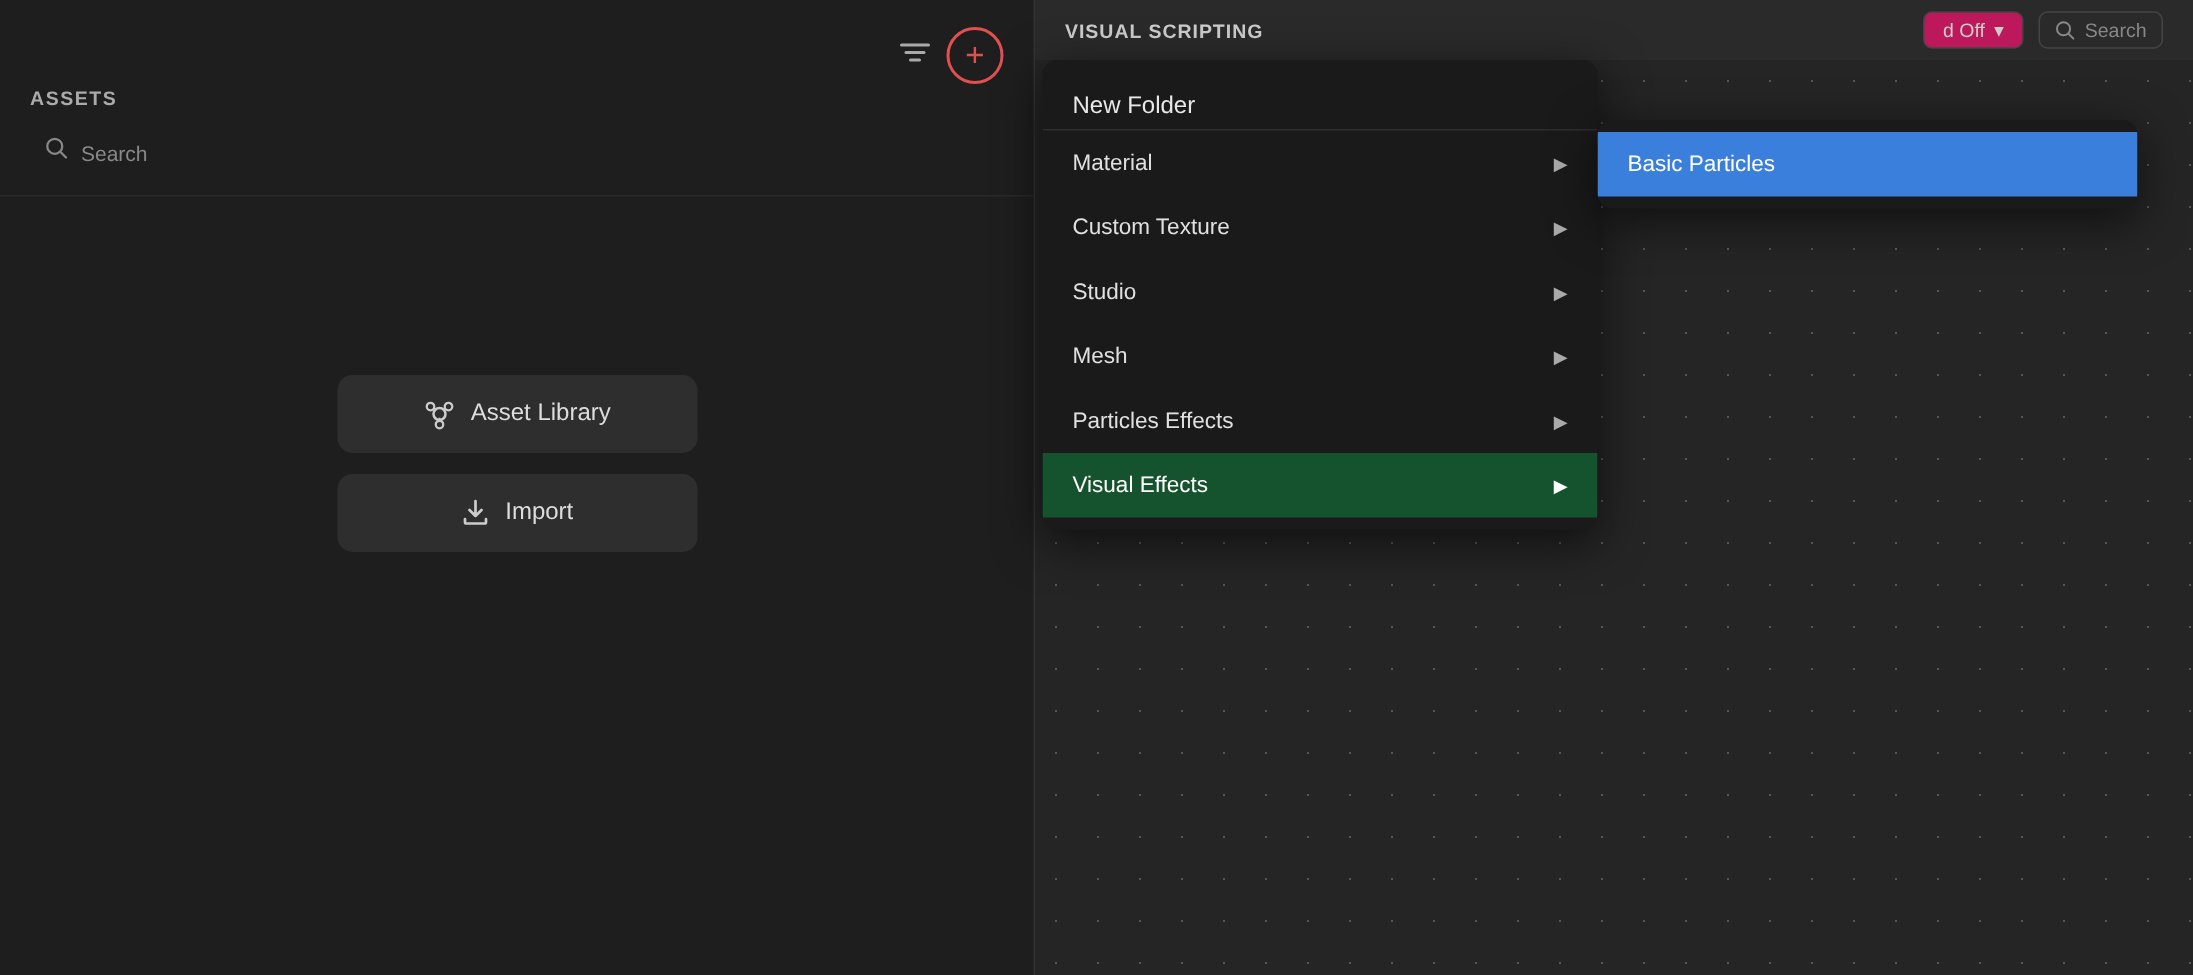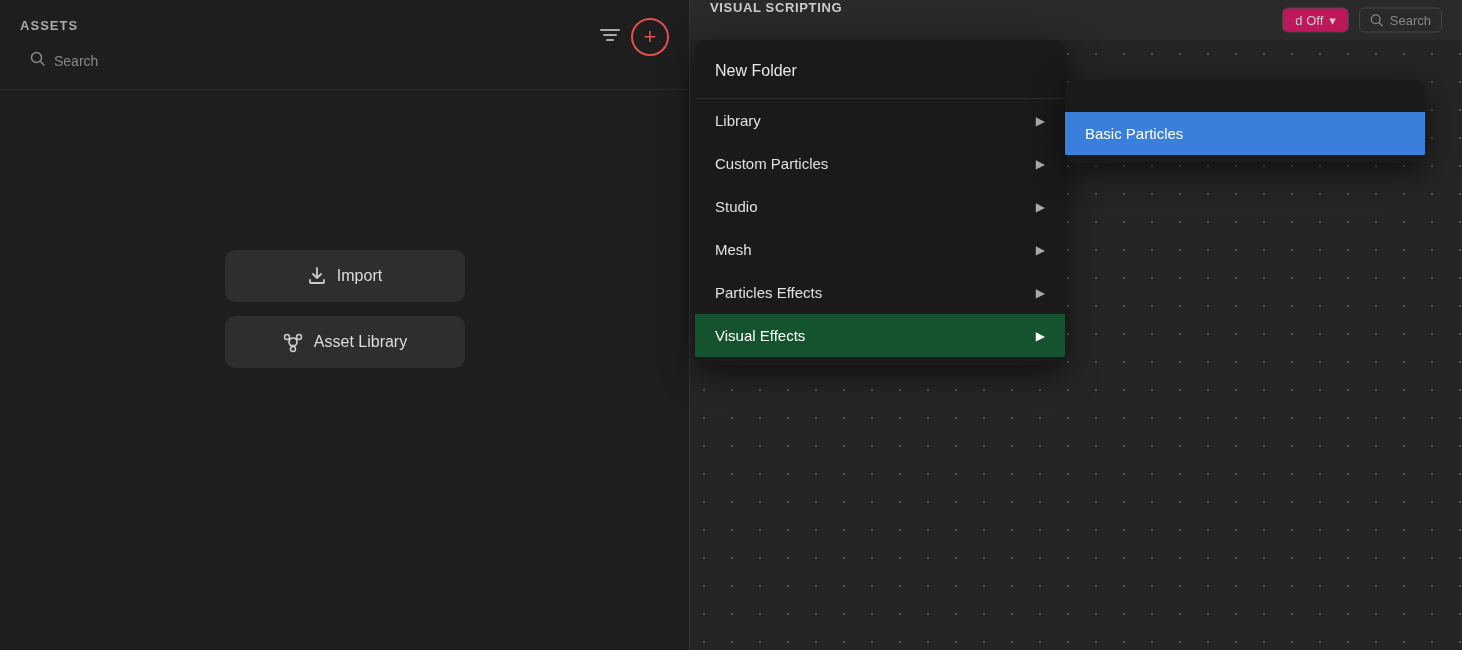--- a/index.html
+++ b/index.html
@@ -21,20 +21,21 @@
       top: 0;
       width: 690px;
       height: 650px;
       background: #1e1e1e;
       border-right: 1px solid #333;
     }
 
     .assets-header {
       padding: 18px 20px 12px 20px;
       border-bottom: 1px solid #2a2a2a;
+      margin-top: 40px;
     }
 
     .assets-title {
       font-size: 13px;
       font-weight: 700;
       color: #aaa;
       letter-spacing: 0.08em;
       text-transform: uppercase;
       margin-bottom: 12px;
     }
@@ -126,21 +127,21 @@
 
     
     .right-topbar {
       position: absolute;
       top: 0;
       left: 0;
       right: 0;
       height: 40px;
       background: #2a2a2a;
       display: flex;
-      align-items: flex-start;
+      align-items: center;
       padding: 0 20px;
       gap: 16px;
     }
 
     .visual-scripting-label {
       font-size: 13px;
       font-weight: 600;
       color: #ccc;
       letter-spacing: 0.05em;
       text-transform: uppercase;
@@ -216,21 +217,21 @@
       color: #e0e0e0;
     }
 
     .menu-item.active {
       background: #14532d;
       color: #fff;
     }
 
     .menu-item.new-folder {
       font-size: 16px;
-      padding: 14px 20px 18px 20px;
+      padding: 14px 20px 6px 20px;
       border-bottom: 1px solid #2e2e2e;
       color: #e8e8e8;
     }
 
     .menu-chevron {
       color: #aaa;
       font-size: 12px;
     }
 
     .menu-item.active .menu-chevron {
@@ -251,21 +252,20 @@
       padding: 8px 0;
     }
 
     .submenu-item {
       display: flex;
       align-items: flex-end;
       padding: 13px 20px;
       cursor: pointer;
       font-size: 15px;
       color: #e0e0e0;
-      margin-top: 24px;
     }
 
     .submenu-item.highlighted {
       background: #3a7fdc;
       color: #fff;
     }
 
     
     .dropdown-menu {
       
@@ -295,38 +295,38 @@
         <line x1="2" y1="4" x2="20" y2="4" stroke="#aaa" stroke-width="2" stroke-linecap="round"></line>
         <line x1="5" y1="9" x2="17" y2="9" stroke="#aaa" stroke-width="2" stroke-linecap="round"></line>
         <line x1="8" y1="14" x2="14" y2="14" stroke="#aaa" stroke-width="2" stroke-linecap="round"></line>
       </svg>
     </span>
     <div class="add-button">+</div>
   </div>
 
   <div class="assets-buttons">
     <button class="asset-btn">
-      <svg width="20" height="20" viewBox="0 0 20 20" fill="none">
-        <path d="M10 2v10M6 8l4 4 4-4" stroke="#ccc" stroke-width="1.8" stroke-linecap="round" stroke-linejoin="round"></path>
-        <path d="M3 14v2a1 1 0 001 1h12a1 1 0 001-1v-2" stroke="#ccc" stroke-width="1.8" stroke-linecap="round"></path>
-      </svg>
-      <span>Import</span>
-    </button>
-
-    <button class="asset-btn">
       <svg width="22" height="22" viewBox="0 0 22 22" fill="none">
         <circle cx="11" cy="11" r="4" stroke="#ccc" stroke-width="1.7"></circle>
         <circle cx="5" cy="6" r="2.5" stroke="#ccc" stroke-width="1.5"></circle>
         <circle cx="17" cy="6" r="2.5" stroke="#ccc" stroke-width="1.5"></circle>
         <circle cx="11" cy="18" r="2.5" stroke="#ccc" stroke-width="1.5"></circle>
         <line x1="8.5" y1="7.5" x2="7" y2="7.5" stroke="#ccc" stroke-width="1.3"></line>
         <line x1="13.5" y1="7.5" x2="15" y2="7.5" stroke="#ccc" stroke-width="1.3"></line>
         <line x1="11" y1="15" x2="11" y2="13.5" stroke="#ccc" stroke-width="1.3"></line>
       </svg>
       <span>Asset Library</span>
+    </button>
+
+    <button class="asset-btn">
+      <svg width="20" height="20" viewBox="0 0 20 20" fill="none">
+        <path d="M10 2v10M6 8l4 4 4-4" stroke="#ccc" stroke-width="1.8" stroke-linecap="round" stroke-linejoin="round"></path>
+        <path d="M3 14v2a1 1 0 001 1h12a1 1 0 001-1v-2" stroke="#ccc" stroke-width="1.8" stroke-linecap="round"></path>
+      </svg>
+      <span>Import</span>
     </button>
 
   </div>
 </div>
 
 <div class="right-panel">
   <div class="right-topbar">
     <span class="visual-scripting-label">VISUAL SCRIPTING</span>
     <div class="right-controls">
       <div class="dropdown-control">
@@ -345,25 +345,25 @@
   <div class="dot-grid"></div>
 </div>
 
 <div style="position:absolute; left:695px; top:40px; z-index:200;">
 
   <div class="dropdown-menu" style="position:relative; left:0; top:0;">
     <div class="menu-item new-folder">
       <span>New Folder</span>
     </div>
     <div class="menu-item">
-      <span>Library</span>
-      <span class="menu-chevron">▶</span>
-    </div>
-    <div class="menu-item">
-      <span>Custom Particles</span>
+      <span>Material</span>
+      <span class="menu-chevron">▶</span>
+    </div>
+    <div class="menu-item">
+      <span>Custom Texture</span>
       <span class="menu-chevron">▶</span>
     </div>
     <div class="menu-item">
       <span>Studio</span>
       <span class="menu-chevron">▶</span>
     </div>
     <div class="menu-item">
       <span>Mesh</span>
       <span class="menu-chevron">▶</span>
     </div>

